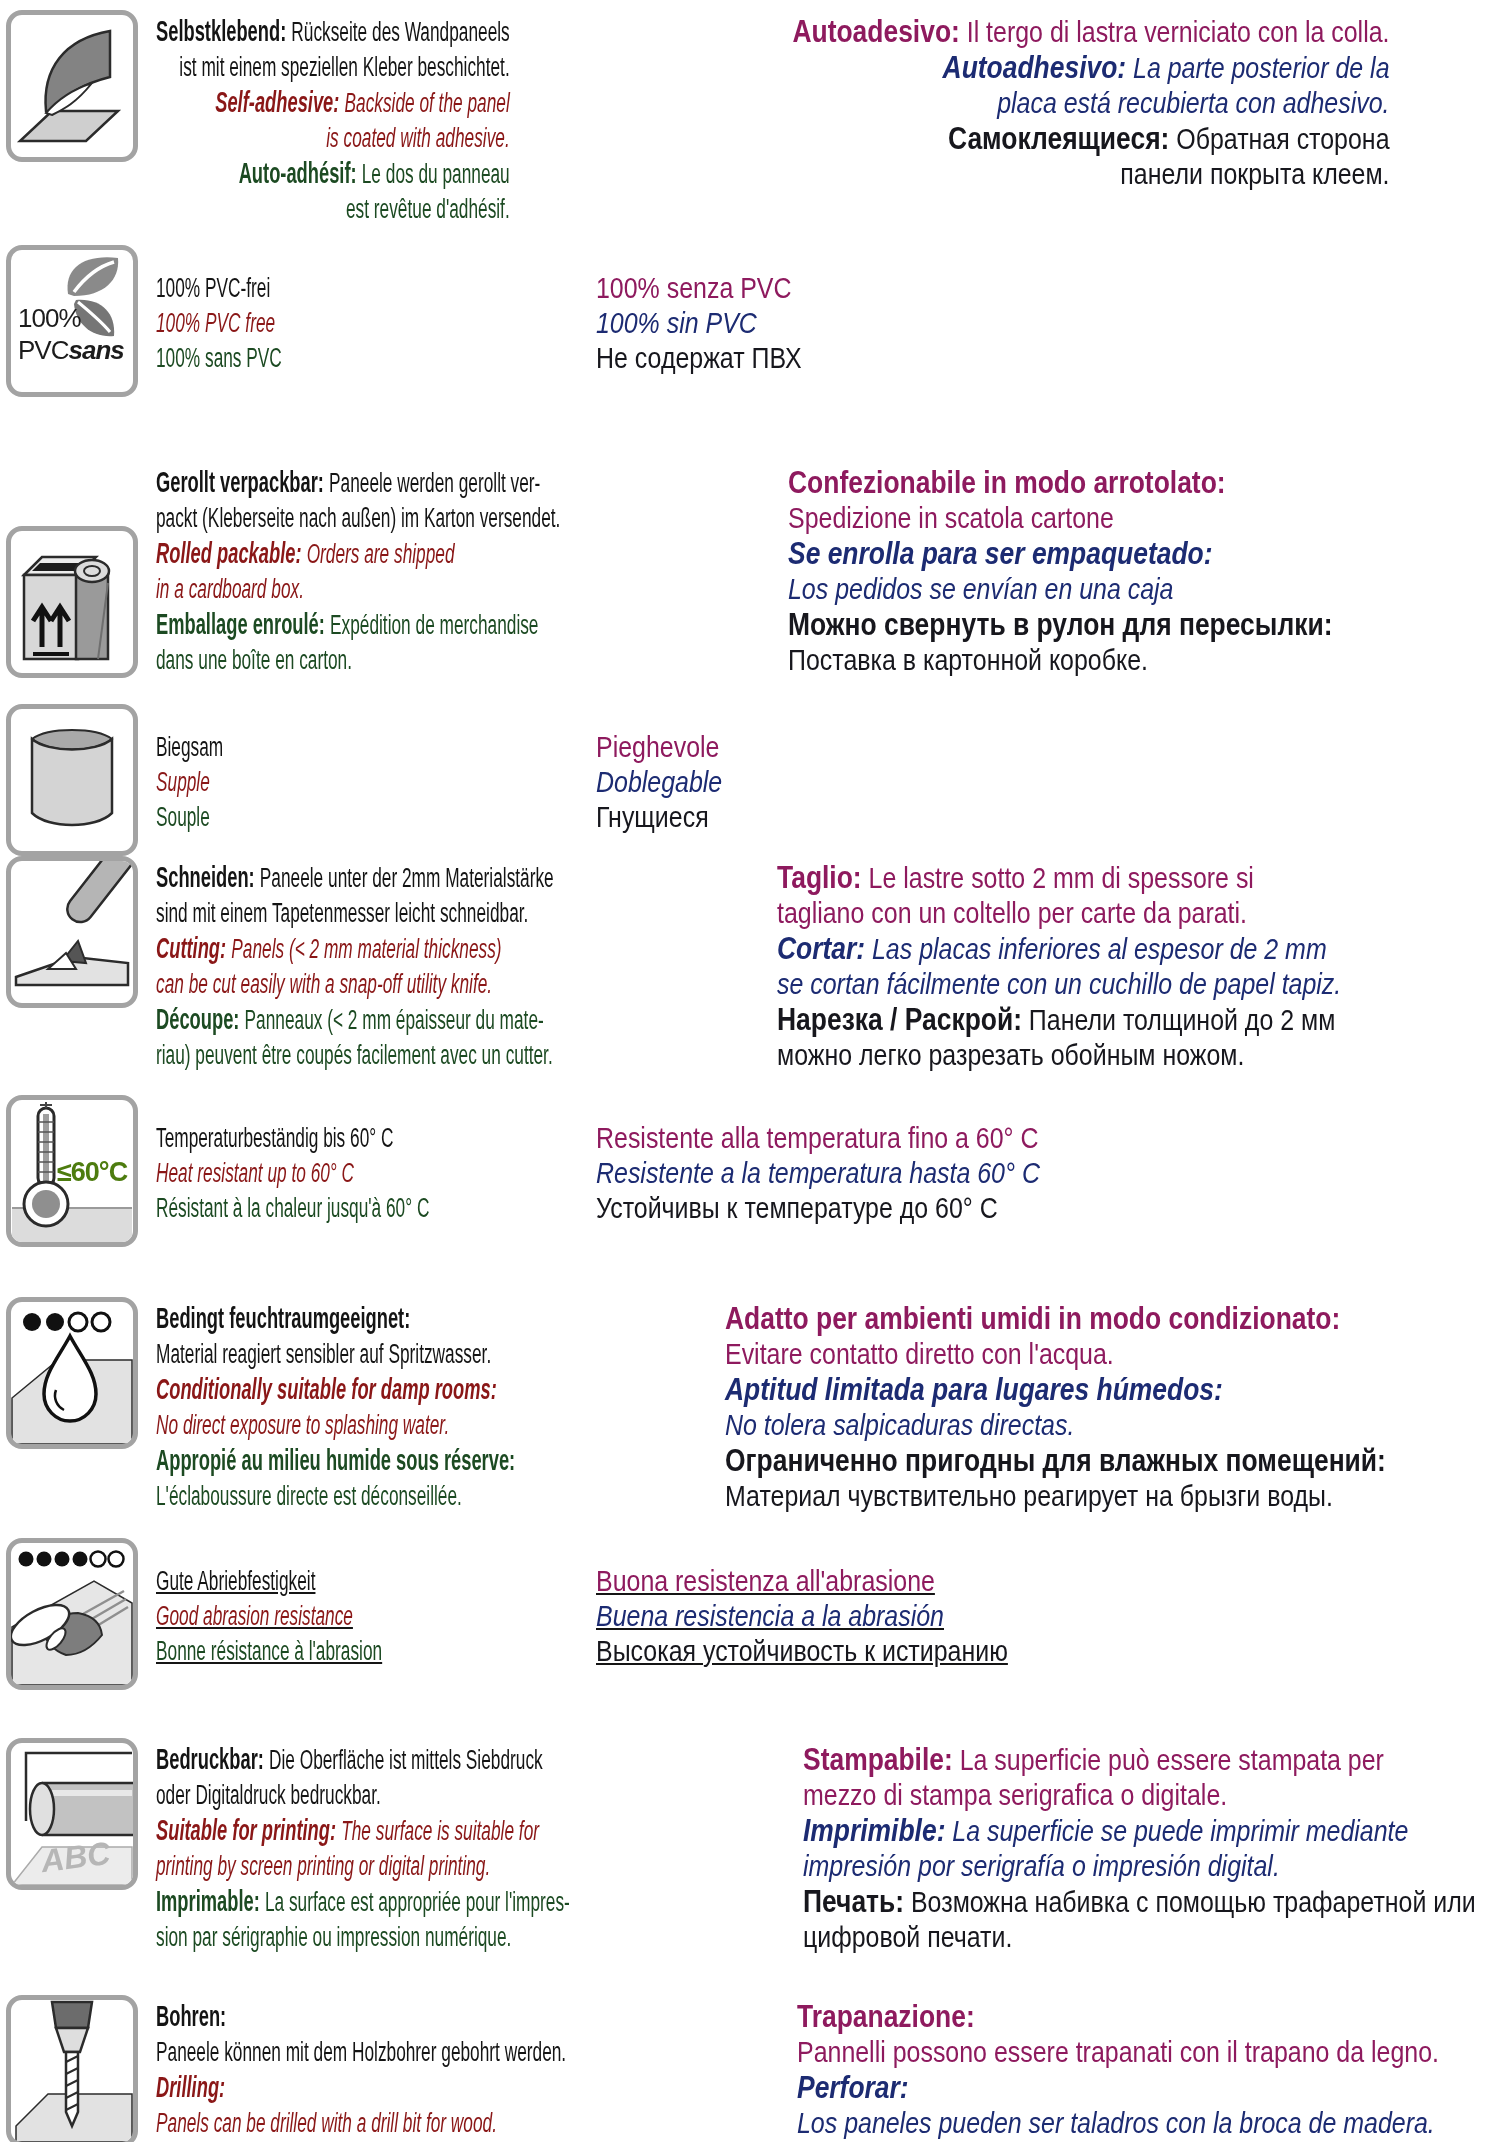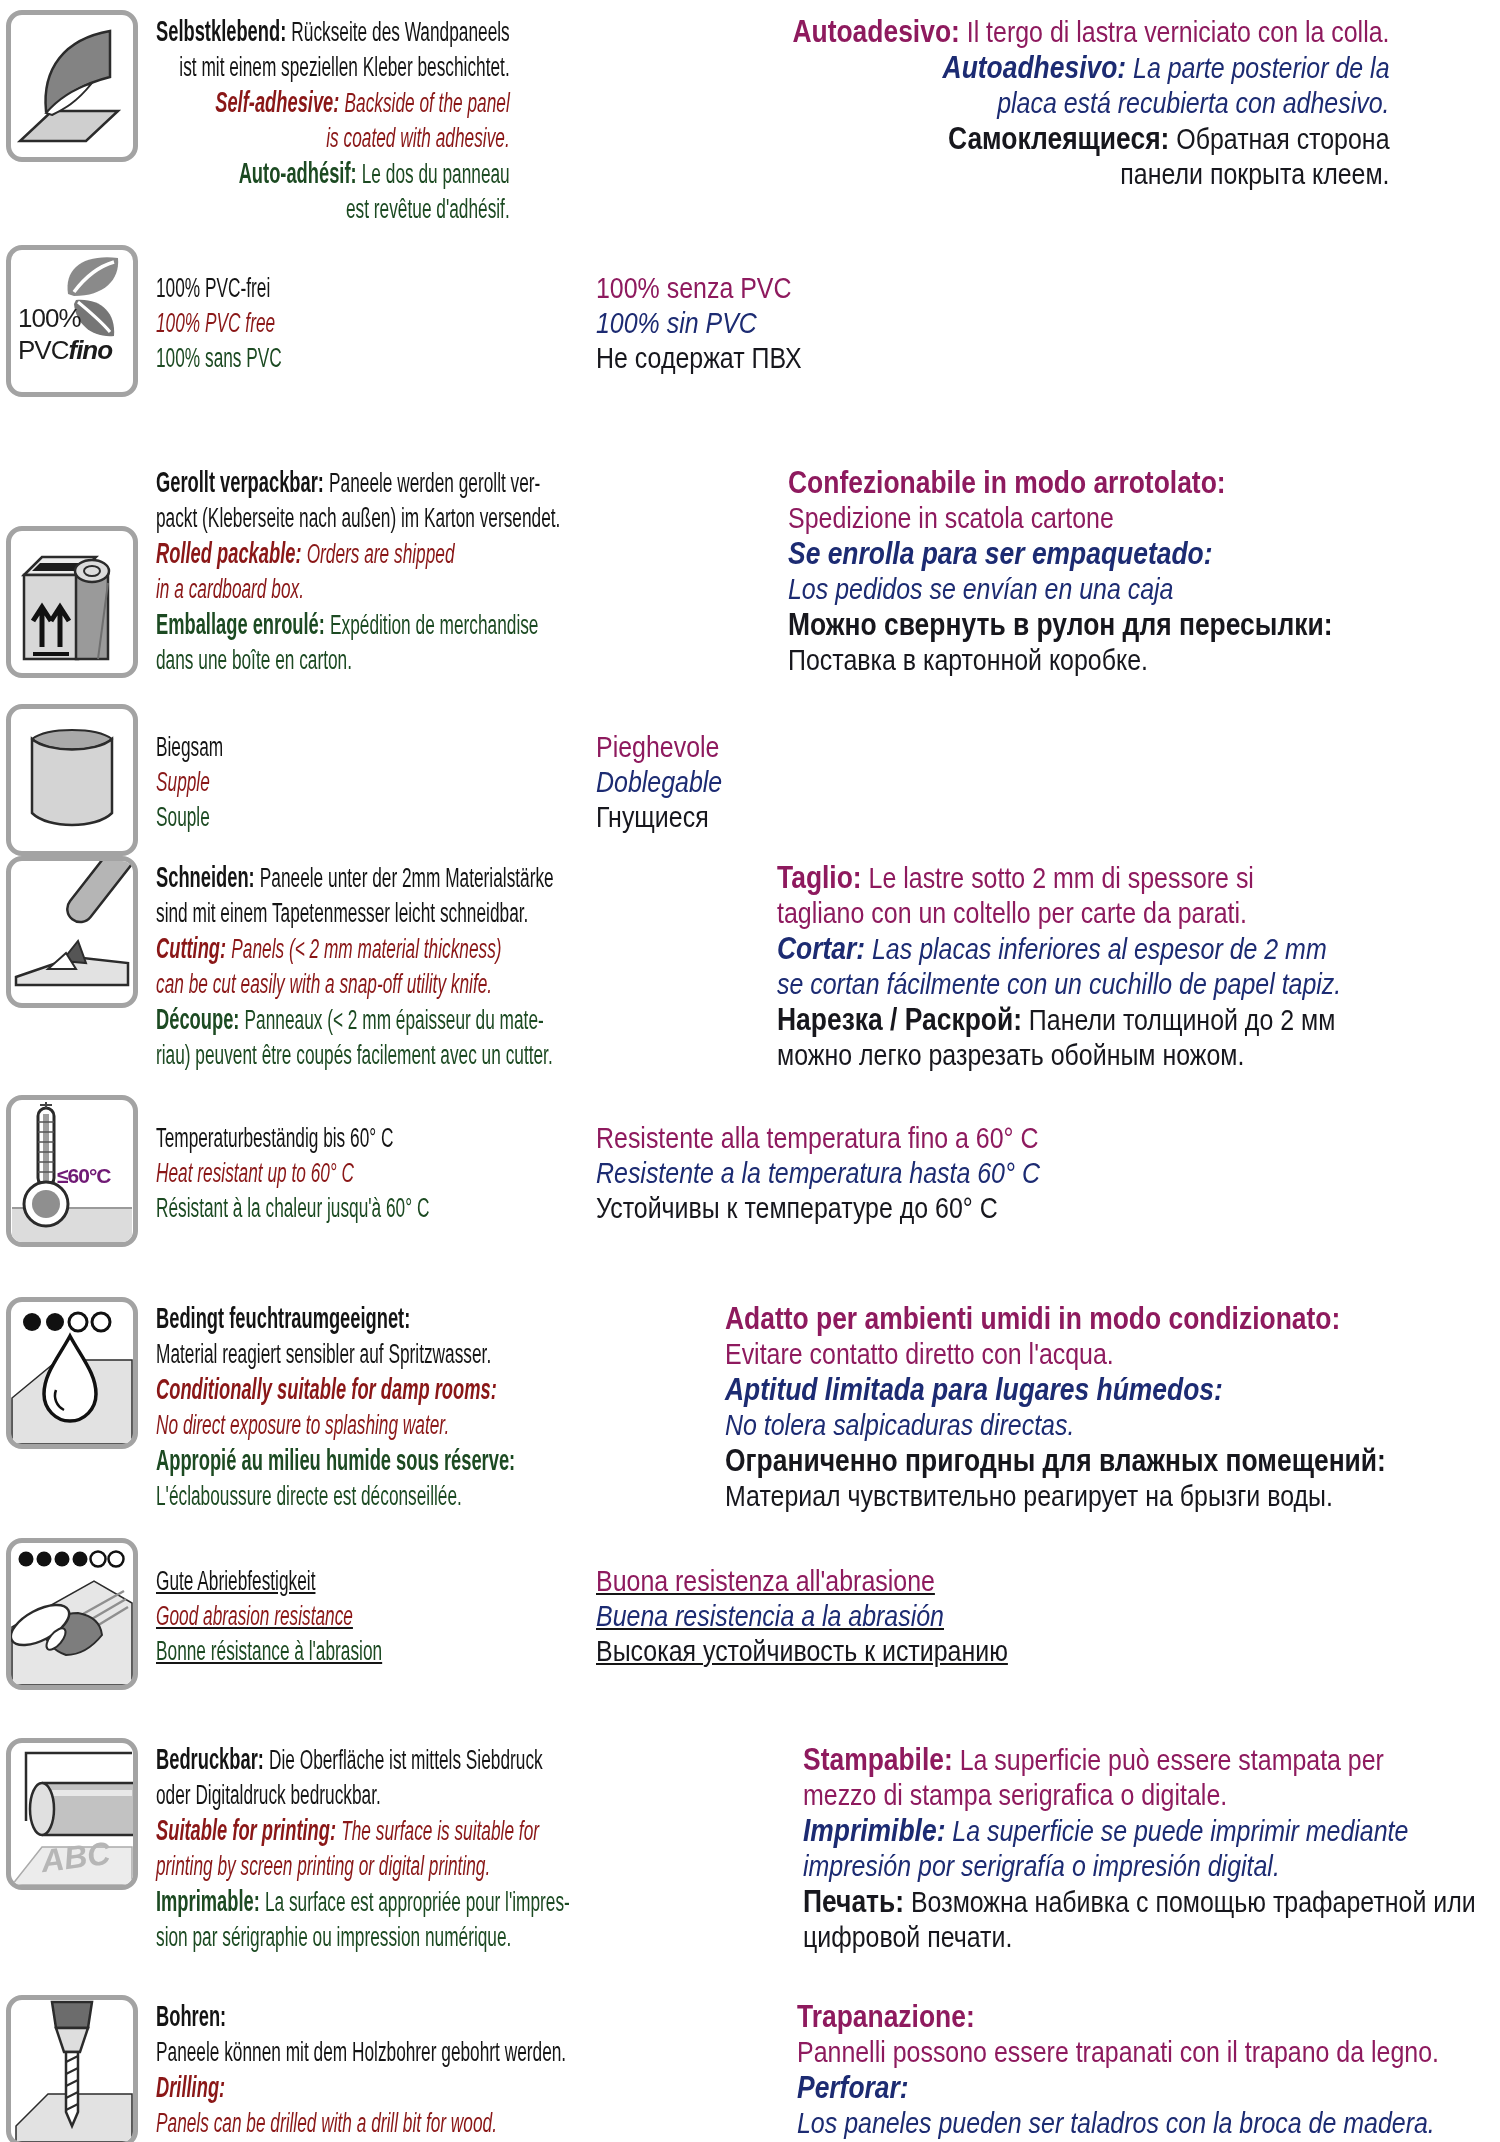--- a/index.html
+++ b/index.html
@@ -36,21 +36,21 @@
   .es{color:#1c2b72;font-style:italic;}
   .ru{color:#17171d;}
   
   .mt-a{margin-top:4px;text-align:right;}  .mt-b{margin-top:18px;} .mt-c{margin-top:64px;align-items:flex-end;}
   .mt-d{margin-top:26px;} .mt-e{} .mt-f{margin-top:22px;}
   .mt-g{margin-top:50px;} .mt-h{margin-top:24px;text-decoration:underline;} .mt-i{margin-top:48px;}
   .mt-j{margin-top:40px;}
   
   .pvc-txt{position:absolute;left:7px;top:52px;color:#1c1c1c;line-height:32px;font-size:26px;letter-spacing:-1px;}
   .pvc-txt .free{font-style:italic;font-weight:700;}
-  .temp-txt{position:absolute;left:46px;top:64px;font-size:21px;font-weight:700;color:#701a75;letter-spacing:-1px;}
+  .temp-txt{position:absolute;left:46px;top:57px;font-size:27px;font-weight:700;color:#4d7c0f;letter-spacing:-1px;}
   .abc-txt{position:absolute;left:30px;top:96px;font-size:32px;font-style:italic;color:#b6b6b6;transform:rotate(-7deg);font-weight:700;}
 </style>
 </head>
 <body>
 
 <div class="page">
 
   <section class="row mt-a">
     <div class="icon-col">
       <div class="icon-box">
@@ -82,21 +82,21 @@
     <div class="icon-col">
       <div class="icon-box">
         <svg viewBox="0 0 120 142">
           <path d="M56,44 C52,18 72,4 106,8 C108,30 92,46 62,46 Z" fill="#8a8a8a"></path>
           <path d="M64,50 C88,48 104,62 102,86 C80,88 64,74 62,54 Z" fill="#767676"></path>
           <path d="M62,42 C74,26 88,16 102,12" stroke="#ffffff" stroke-width="3.5" fill="none"></path>
           <path d="M66,52 C78,62 90,72 98,82" stroke="#ffffff" stroke-width="3" fill="none"></path>
         </svg>
         <div class="pvc-txt">
           <span>100%</span><br>
-          <span>PVC</span><span class="free">fino</span>
+          <span>PVC</span><span class="free">sans</span>
         </div>
       </div>
     </div>
     <div class="col left-col">
       <p class="line de"><span class="txt">100% PVC-frei</span></p>
       <p class="line en"><span class="txt">100% PVC free</span></p>
       <p class="line fr"><span class="txt">100% sans PVC</span></p>
     </div>
     <div class="col right-col">
       <p class="line it"><span class="txt">100% senza PVC</span></p>

